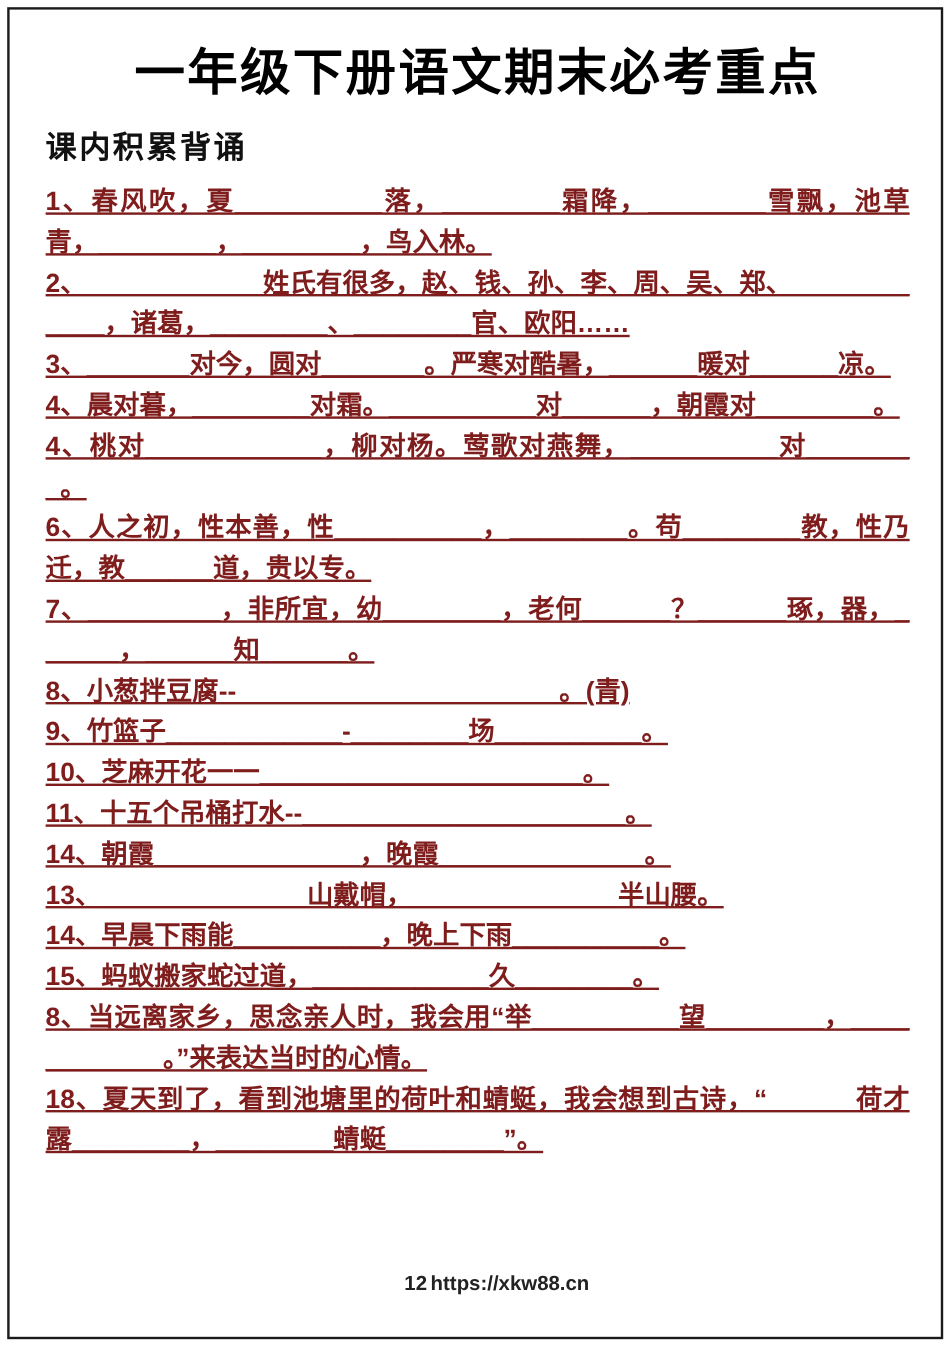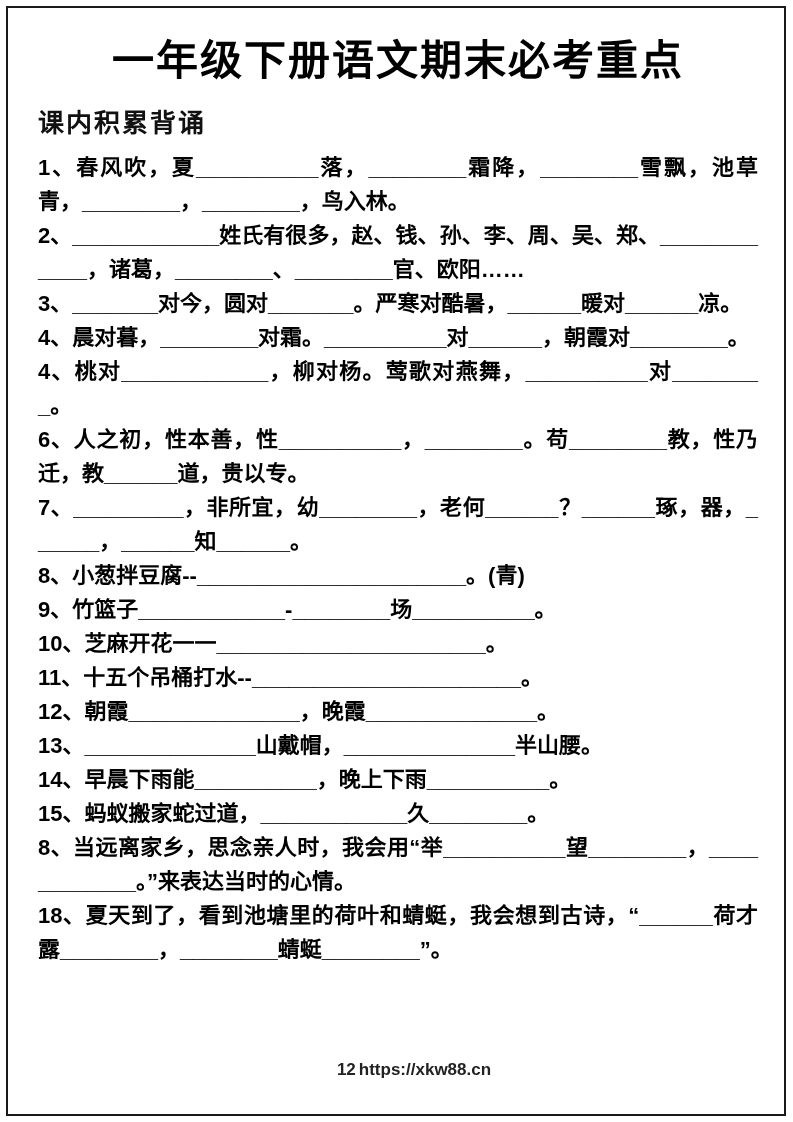--- a/index.html
+++ b/index.html
@@ -42,21 +42,22 @@
     letter-spacing: 2px;
     color: #111;
   }
   .items p {
     margin: 0;
     font-size: 22px;
     font-weight: 700;
     line-height: 34px;
     text-align: justify;
     word-break: break-all;
-    color: #000000;
+    color: #7f1d1d;
+    text-decoration: underline;
   }
   .footer {
     position: absolute;
     left: 0;
     bottom: 42px;
     width: 100%;
     text-align: center;
     font-size: 17px;
     font-weight: 600;
     color: #222;
@@ -78,21 +79,21 @@
     <p>2、____________姓氏有很多，赵、钱、孙、李、周、吴、郑、____________，诸葛，________、________官、欧阳……</p>
     <p>3、_______对今，圆对_______。严寒对酷暑，______暖对______凉。</p>
     <p>4、晨对暮，________对霜。__________对______，朝霞对________。</p>
     <p>4、桃对____________，柳对杨。莺歌对燕舞，__________对________。</p>
     <p>6、人之初，性本善，性__________，________。苟________教，性乃迁，教______道，贵以专。</p>
     <p>7、_________，非所宜，幼________，老何______？______琢，器，______，______知______。</p>
     <p>8、小葱拌豆腐--______________________。(青)</p>
     <p>9、竹篮子____________-________场__________。</p>
     <p>10、芝麻开花一一______________________。</p>
     <p>11、十五个吊桶打水--______________________。</p>
-    <p>12、朝霞______________，晚霞______________。</p>
+    <p>14、朝霞______________，晚霞______________。</p>
     <p>13、______________山戴帽，______________半山腰。</p>
     <p>14、早晨下雨能__________，晚上下雨__________。</p>
     <p>15、蚂蚁搬家蛇过道，____________久________。</p>
     <p>8、当远离家乡，思念亲人时，我会用“举__________望________，____________。”来表达当时的心情。</p>
     <p>18、夏天到了，看到池塘里的荷叶和蜻蜓，我会想到古诗，“______荷才露________，________蜻蜓________”。</p>
   </div>
 </div>
 
 <div class="footer">
   <span class="pn">12</span><span>https://xkw88.cn</span>

